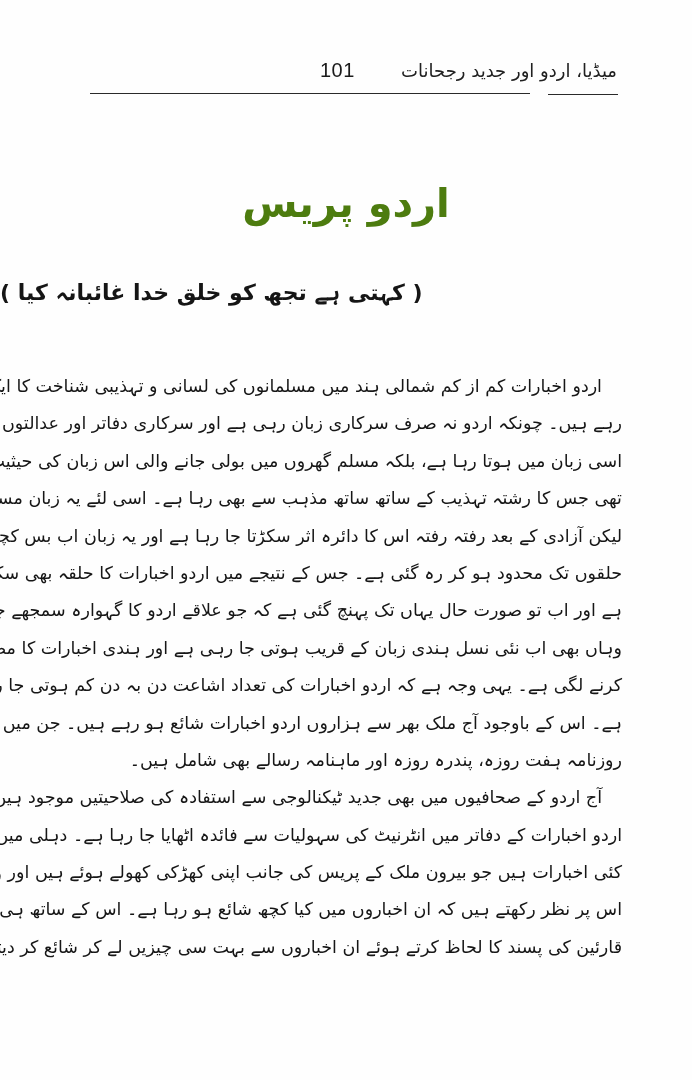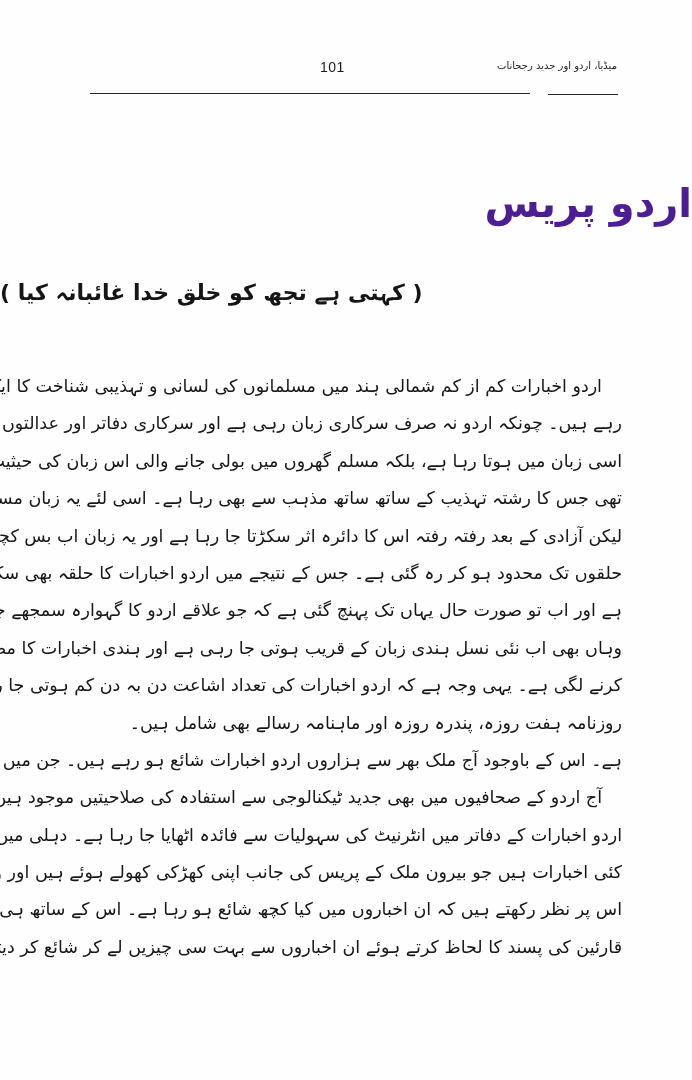--- a/index.html
+++ b/index.html
@@ -5,33 +5,33 @@
   html, body { margin: 0; padding: 0; }
   body {
     width: 692px; height: 1080px; background: #ffffff; color: #141414;
     font-family: "DejaVu Sans", sans-serif; position: relative; overflow: hidden;
   }
   .page { position: absolute; left: 0; top: 0; width: 692px; height: 1080px; background: #fefefe; }
   .running-header {
     position: absolute; left: 90px; top: 58px; width: 527px; height: 30px;
   }
   .running-title {
-    position: absolute; right: 0; top: 2px; font-size: 10px; direction: rtl;
+    position: absolute; right: 0; top: 2px; font-size: 18px; direction: rtl;
     font-family: "DejaVu Sans", sans-serif; color: #202020;
   }
   .page-number {
-    position: absolute; left: 230px; top: 1px; font-size: 14px;
+    position: absolute; left: 230px; top: 1px; font-size: 20px;
     font-family: "Liberation Sans", sans-serif; color: #1a1a1a; letter-spacing: 0.5px;
   }
   .rule-main { position: absolute; left: 90px; top: 93px; width: 440px; height: 1px; background: #2a2a2a; }
   .rule-short { position: absolute; left: 548px; top: 94px; width: 70px; height: 1px; background: #2a2a2a; }
 
   .chapter-title {
-    position: absolute; left: 0; width: 692px; top: 180px; 
-    font-size: 40px; font-weight: bold; direction: rtl; color: #4c1d95;
+    position: absolute; left: 0; width: 692px; top: 180px; text-align: center;
+    font-size: 40px; font-weight: bold; direction: rtl; color: #4d7c0f;
     font-family: "DejaVu Sans", sans-serif;
   }
   .epigraph {
     position: absolute; left: 0; width: 692px; top: 280px; text-align: left;
     font-size: 22px; font-weight: bold; direction: rtl; color: #151515;
     font-family: "DejaVu Sans", sans-serif;
   }
   .body-text {
     position: absolute; left: 82px; top: 368px; width: 540px;
     direction: rtl; font-size: 17.5px; color: #161616;
@@ -61,21 +61,21 @@
   <div class="body-text" id="body-text">
       <div class="line indent">اردو اخبارات کم از کم شمالی ہند میں مسلمانوں کی لسانی و تہذیبی شناخت کا ایک حصہ</div>
       <div class="line">رہے ہیں۔ چونکہ اردو نہ صرف سرکاری زبان رہی ہے اور سرکاری دفاتر اور عدالتوں کا کام</div>
       <div class="line">اسی زبان میں ہوتا رہا ہے، بلکہ مسلم گھروں میں بولی جانے والی اس زبان کی حیثیت رکھتی</div>
       <div class="line">تھی جس کا رشتہ تہذیب کے ساتھ ساتھ مذہب سے بھی رہا ہے۔ اسی لئے یہ زبان مسلمانوں</div>
       <div class="line">لیکن آزادی کے بعد رفتہ رفتہ اس کا دائرہ اثر سکڑتا جا رہا ہے اور یہ زبان اب بس کچھ مخصوص</div>
       <div class="line">حلقوں تک محدود ہو کر رہ گئی ہے۔ جس کے نتیجے میں اردو اخبارات کا حلقہ بھی سکڑتا جا رہا</div>
       <div class="line">ہے اور اب تو صورت حال یہاں تک پہنچ گئی ہے کہ جو علاقے اردو کا گہوارہ سمجھے جاتے تھے</div>
       <div class="line">وہاں بھی اب نئی نسل ہندی زبان کے قریب ہوتی جا رہی ہے اور ہندی اخبارات کا مطالعہ</div>
       <div class="line">کرنے لگی ہے۔ یہی وجہ ہے کہ اردو اخبارات کی تعداد اشاعت دن بہ دن کم ہوتی جا رہی</div>
+      <div class="line">ہے۔ اس کے باوجود آج ملک بھر سے ہزاروں اردو اخبارات شائع ہو رہے ہیں۔ جن میں</div>
       <div class="line last">روزنامہ ہفت روزہ، پندرہ روزہ اور ماہنامہ رسالے بھی شامل ہیں۔</div>
-      <div class="line">ہے۔ اس کے باوجود آج ملک بھر سے ہزاروں اردو اخبارات شائع ہو رہے ہیں۔ جن میں</div>
       <div class="line indent">آج اردو کے صحافیوں میں بھی جدید ٹیکنالوجی سے استفادہ کی صلاحیتیں موجود ہیں اور</div>
       <div class="line">اردو اخبارات کے دفاتر میں انٹرنیٹ کی سہولیات سے فائدہ اٹھایا جا رہا ہے۔ دہلی میں ایسے</div>
       <div class="line">کئی اخبارات ہیں جو بیرون ملک کے پریس کی جانب اپنی کھڑکی کھولے ہوئے ہیں اور وہ</div>
       <div class="line">اس پر نظر رکھتے ہیں کہ ان اخباروں میں کیا کچھ شائع ہو رہا ہے۔ اس کے ساتھ ہی وہ اپنے</div>
       <div class="line">قارئین کی پسند کا لحاظ کرتے ہوئے ان اخباروں سے بہت سی چیزیں لے کر شائع کر دیتے</div>
     </div>
 </div>
 
 </body></html>

